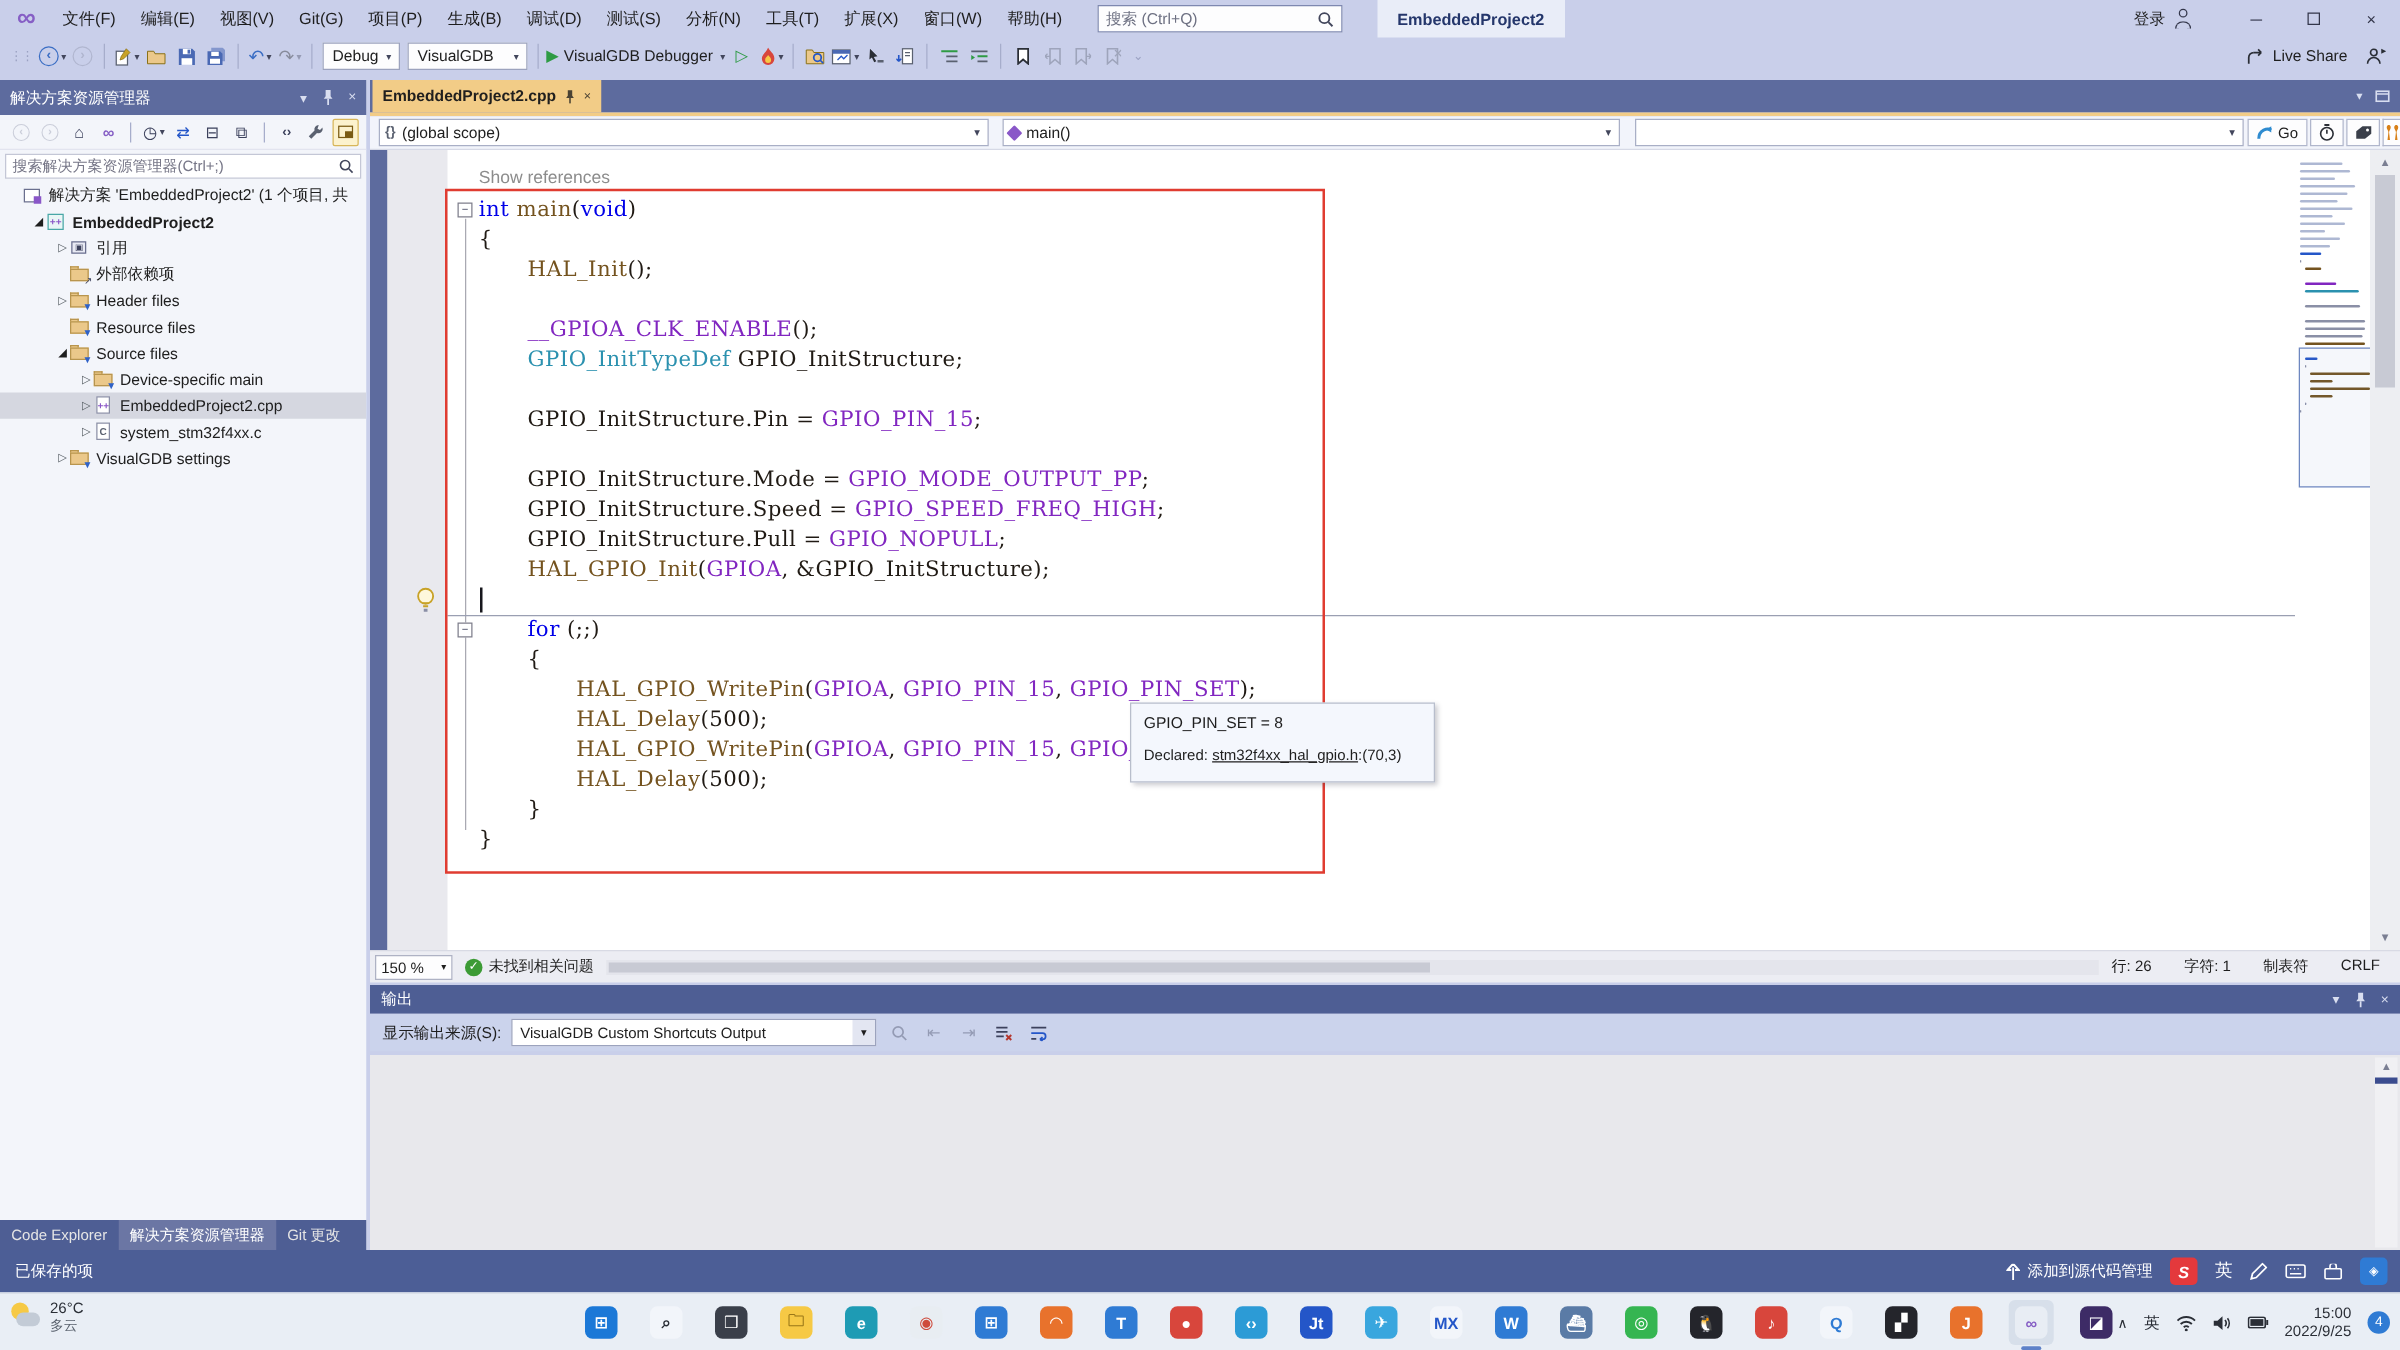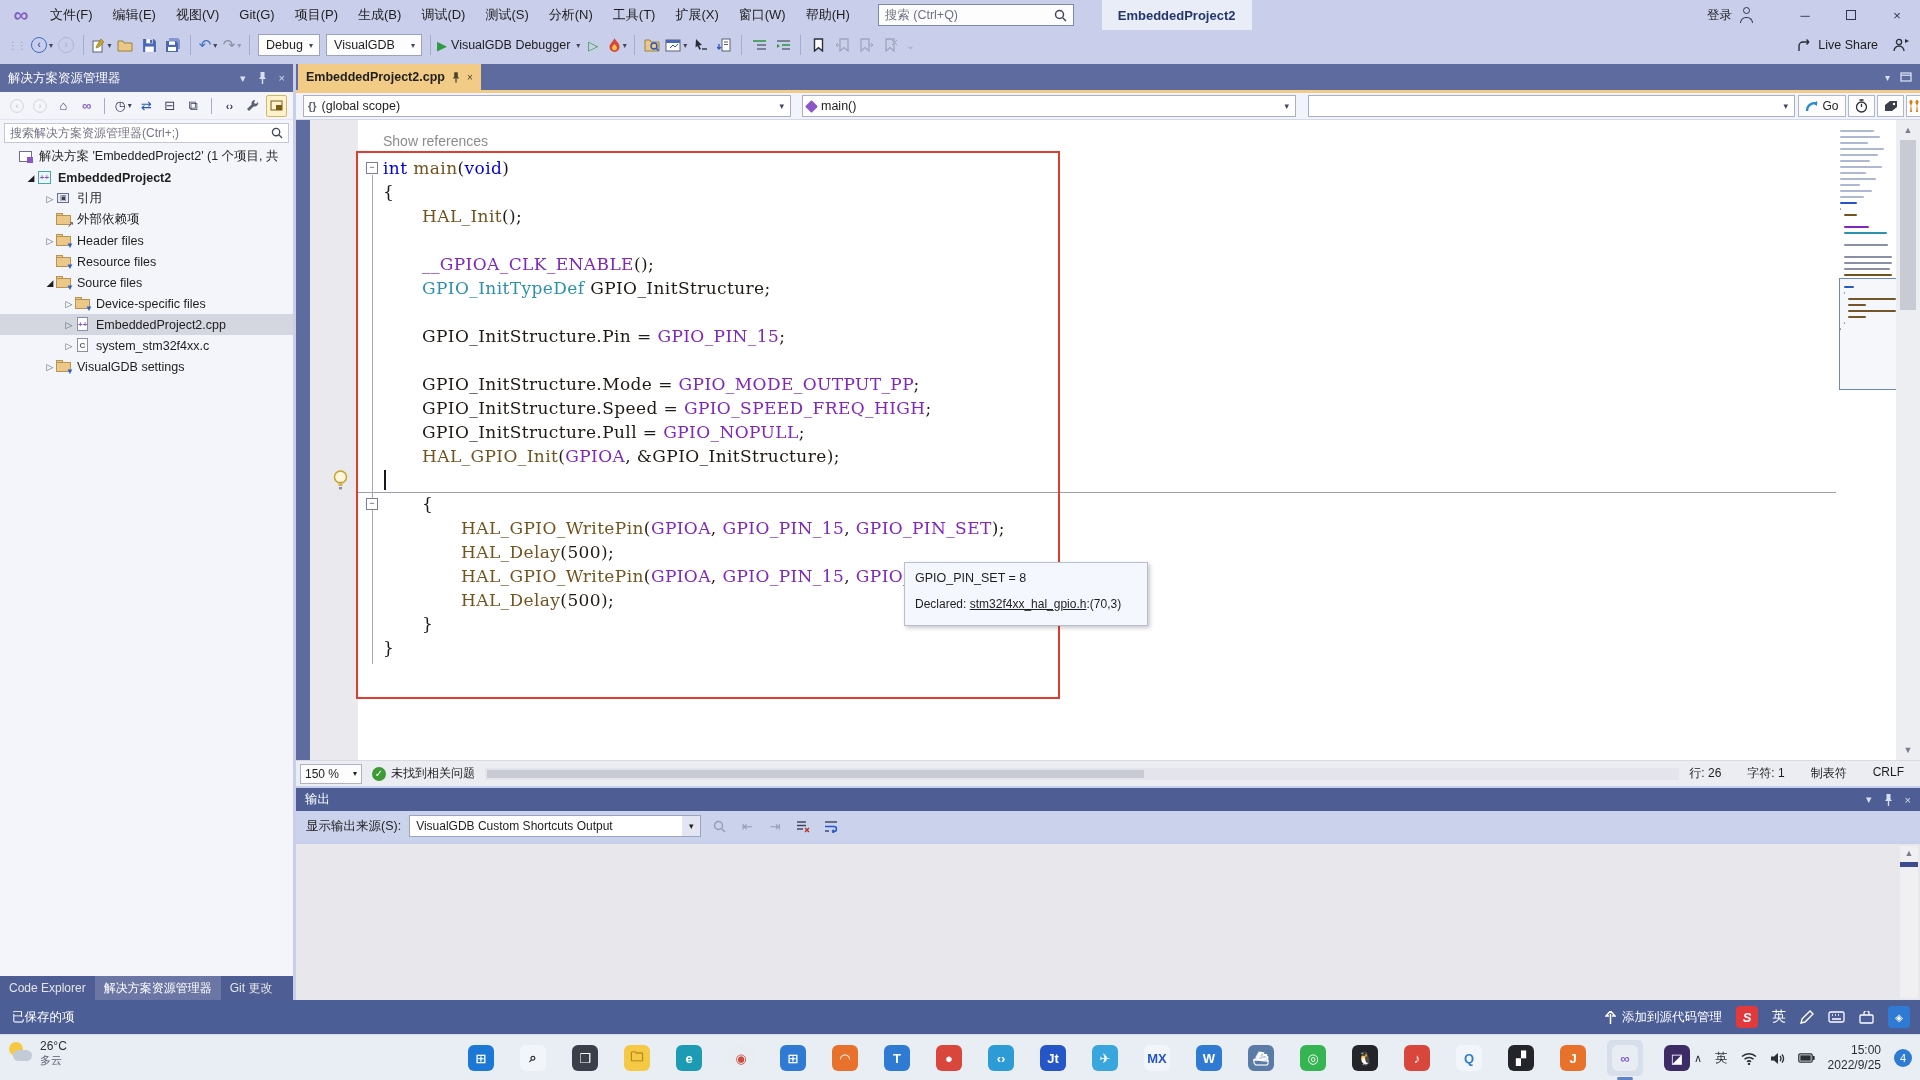--- a/index.html
+++ b/index.html
@@ -472,21 +472,21 @@
         </span>
         <span>Source files</span>
       </div>
       <div class="trow" style="padding-left: 63px;">
         <span class="texp">▷</span>
         <span class="ticon">
           <span class="fold-tab"></span>
           <span class="fold-base"></span>
           <span class="funnel">▼</span>
         </span>
-        <span>Device-specific files</span>
+        <span>Device-specific main</span>
       </div>
       <div class="trow sel" style="padding-left: 63px;">
         <span class="texp">▷</span>
         <span class="ticon">
           <span class="doc cpp">++</span>
         </span>
         <span>EmbeddedProject2.cpp</span>
       </div>
       <div class="trow" style="padding-left: 63px;">
         <span class="texp">▷</span>
@@ -590,20 +590,21 @@
       <div class="cl" style="padding-left: 39px;"><span class="cm">__GPIOA_CLK_ENABLE</span><span class="cp">();</span></div>
       <div class="cl" style="padding-left: 39px;"><span class="ct">GPIO_InitTypeDef</span><span class="cp"> GPIO_InitStructure;</span></div>
       <div class="cl" style="padding-left: 39px;"></div>
       <div class="cl" style="padding-left: 39px;"><span class="cp">GPIO_InitStructure.Pin = </span><span class="cm">GPIO_PIN_15</span><span class="cp">;</span></div>
       <div class="cl" style="padding-left: 39px;"></div>
       <div class="cl" style="padding-left: 39px;"><span class="cp">GPIO_InitStructure.Mode = </span><span class="cm">GPIO_MODE_OUTPUT_PP</span><span class="cp">;</span></div>
       <div class="cl" style="padding-left: 39px;"><span class="cp">GPIO_InitStructure.Speed = </span><span class="cm">GPIO_SPEED_FREQ_HIGH</span><span class="cp">;</span></div>
       <div class="cl" style="padding-left: 39px;"><span class="cp">GPIO_InitStructure.Pull = </span><span class="cm">GPIO_NOPULL</span><span class="cp">;</span></div>
       <div class="cl" style="padding-left: 39px;"><span class="cf">HAL_GPIO_Init</span><span class="cp">(</span><span class="cm">GPIOA</span><span class="cp">, &amp;GPIO_InitStructure);</span></div>
       <div class="cl" style="padding-left: 0px;"></div>
+      <div class="cl" style="padding-left: 39px;"><span class="ck">for</span><span class="cp"> (;;)</span></div>
       <div class="cl" style="padding-left: 39px;"><span class="cp">{</span></div>
       <div class="cl" style="padding-left: 78px;"><span class="cf">HAL_GPIO_WritePin</span><span class="cp">(</span><span class="cm">GPIOA</span><span class="cp">, </span><span class="cm">GPIO_PIN_15</span><span class="cp">, </span><span class="cm">GPIO_PIN_SET</span><span class="cp">);</span></div>
       <div class="cl" style="padding-left: 78px;"><span class="cf">HAL_Delay</span><span class="cp">(500);</span></div>
       <div class="cl" style="padding-left: 78px;"><span class="cf">HAL_GPIO_WritePin</span><span class="cp">(</span><span class="cm">GPIOA</span><span class="cp">, </span><span class="cm">GPIO_PIN_15</span><span class="cp">, </span><span class="cm">GPIO_PIN_SET</span><span class="cp">);</span></div>
       <div class="cl" style="padding-left: 78px;"><span class="cf">HAL_Delay</span><span class="cp">(500);</span></div>
       <div class="cl" style="padding-left: 39px;"><span class="cp">}</span></div>
       <div class="cl" style="padding-left: 0px;"><span class="cp">}</span></div>
     </div>
   <div id="curline"></div>
   <div id="caret"></div>

